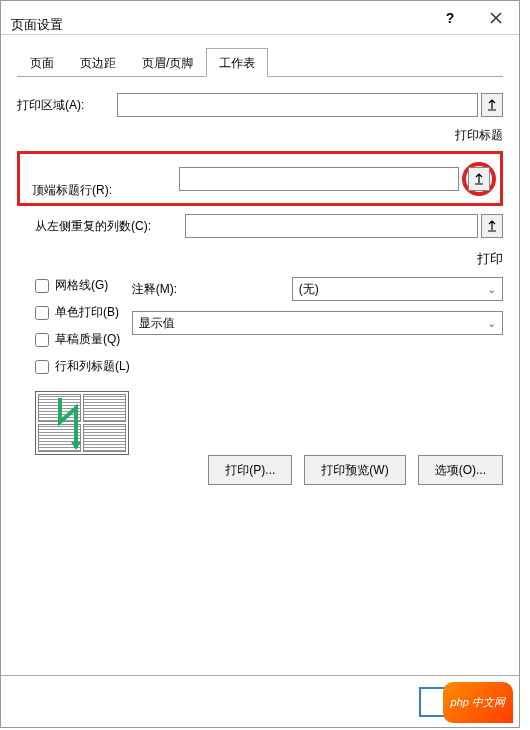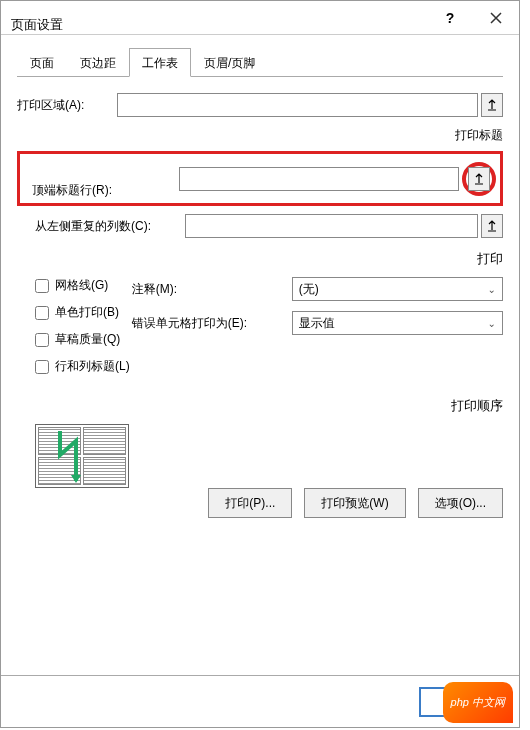--- a/index.html
+++ b/index.html
@@ -248,22 +248,22 @@
           </svg>
       </div>
     </div>
   </div>
 
   <div class="content">
 
     <div class="tabs">
       <div class="tab">页面</div>
       <div class="tab">页边距</div>
+      <div class="tab">页眉/页脚</div>
       <div class="tab active">工作表</div>
-      <div class="tab">页眉/页脚</div>
     </div>
 
     <div class="form-area">
 
       <div class="row print-area-row">
         <label>打印区域(A):</label>
         <input class="print-area-input" value="" style="">
         <div class="ref-btn">
           <svg viewBox="0 0 10 12">
               <path d="M5 1 L5 10 M2 4 L5 1 L8 4 M1 11 L9 11" stroke="#000" stroke-width="1.2" fill="none"></path>
@@ -324,33 +324,28 @@
         </div>
         <div class="dropdown-col">
           <div class="row">
             <label>注释(M):</label>
             <div class="select-like">
               <span>(无)</span>
               <span class="chev">⌄</span>
             </div>
           </div>
           <div class="row">
-            <label>错误单元格打印为(E):</label>
             <div class="select-like">
               <span>显示值</span>
               <span class="chev">⌄</span>
             </div>
           </div>
         </div>
       </div>
 
-      <div class="section-header section-title">
-        <span>打印顺序</span>
-        <div class="section-divider"></div>
-      </div>
 
       <div class="order-section">
         <div class="order-preview">
           <div class="page"></div>
           <div class="page"></div>
           <div class="page"></div>
           <div class="page"></div>
           <svg class="arrow" viewBox="0 0 28 56">
             <path d="M4 2 L4 26 L20 12 L20 52" stroke="#2a6" stroke-width="4" fill="none"></path>
             <path d="M15 46 L20 54 L25 46 Z" fill="#2a6"></path>

